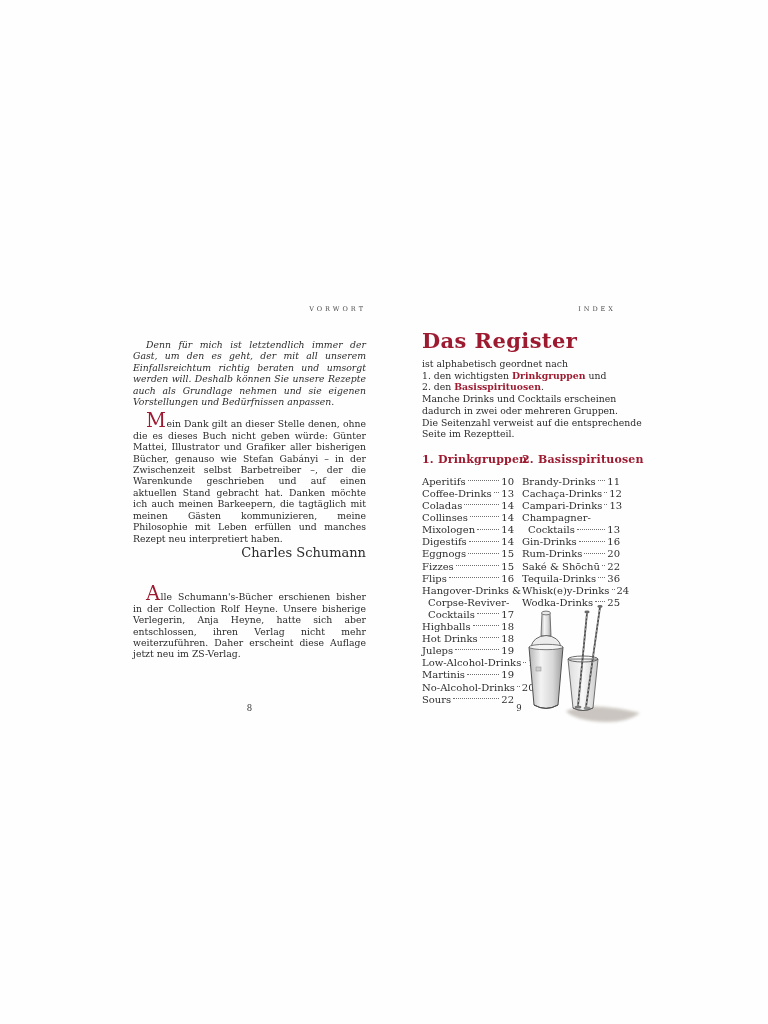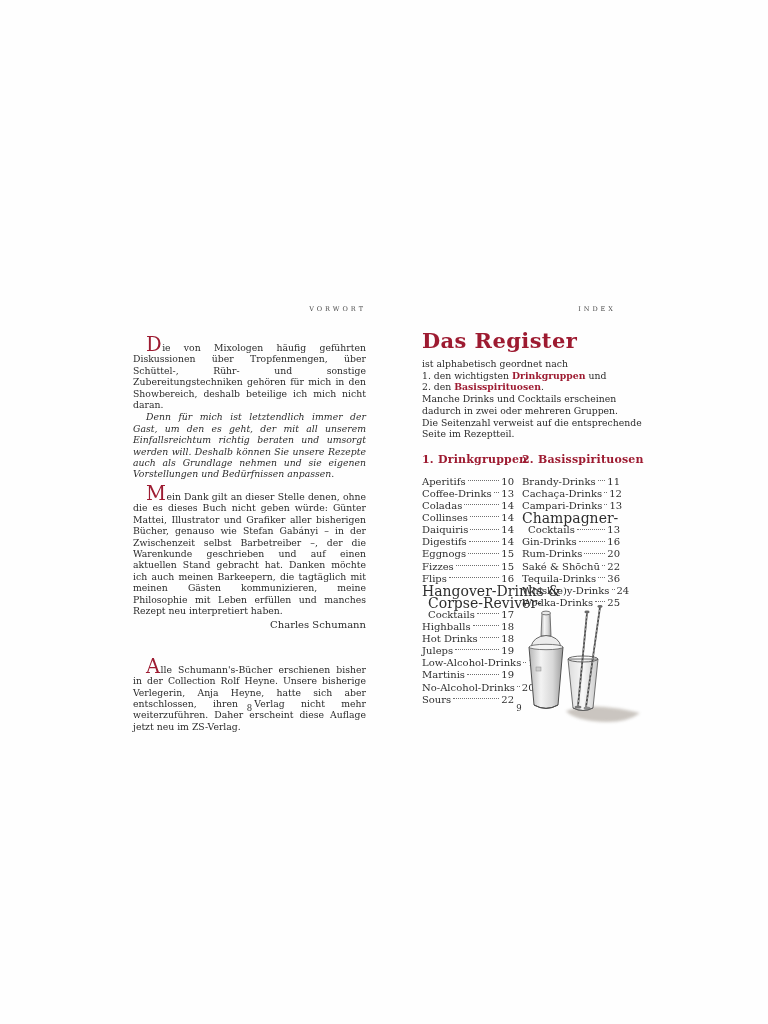--- a/index.html
+++ b/index.html
@@ -23,21 +23,21 @@
 
   
   .body-text{margin-top:26px;font-size:9.3px;line-height:11.4px;text-align:justify;color:#2b2b2b;}
   .para{margin:0;text-indent:13px;}
   .para.p2{margin-top:1px;font-style:italic;}
   .para.p3{margin-top:8px;}
   .para.p4{margin-top:30px;}
   .dc{
     color:#9d1b31;font-size:19.5px;line-height:11.4px;letter-spacing:0.5px;
   }
-  .signature{margin-top:3px;text-align:right;font-size:10px;}
+  .signature{margin-top:3px;text-align:right;font-size:13px;}
   .page-num{
     position:absolute;top:398px;left:0;font-size:8.5px;color:#333;text-align:center;
   }
   .page-num.pn-left{width:233px;}
   .page-num.pn-right{width:194px;}
 
   
   .register-title{
     margin:16px 0 0 0;font-size:21px;line-height:24px;font-weight:bold;
     color:#9d1b31;letter-spacing:0.4px;
@@ -47,35 +47,34 @@
   .red-bold{color:#9d1b31;font-weight:bold;}
 
   .columns{margin-top:13px;display:flex;gap:8px;}
   .col{width:92px;}
   .col.c2{width:98px;}
   .col-header{font-size:11px;font-weight:bold;color:#9d1b31;letter-spacing:0.2px;margin-bottom:10px;white-space:nowrap;}
   .entry{display:flex;align-items:center;font-size:10px;line-height:12.1px;color:#2e2e2e;}
   .entry .lbl{white-space:nowrap;}
   .entry .dots{flex:1 1 auto;min-width:3px;border-bottom:1px dotted #6f6f6f;margin:0 2px 2.6px 2px;}
   .entry .num{flex:0 0 auto;}
-  .entry-line{font-size:14px;line-height:12.1px;white-space:nowrap;color:#2e2e2e;}
+  .entry-line{font-size:10px;line-height:12.1px;white-space:nowrap;color:#2e2e2e;}
   .indent{padding-left:6px;}
 
   .illustration{position:absolute;left:78px;top:296px;width:160px;height:132px;}
 </style>
 </head>
 <body>
 
 <div class="spread">
 
   <div class="page page-left">
     <div class="running-head">VORWORT</div>
 
     <div class="body-text">
-      <p class="para p1"><span class="dc">D</span><span>ie von Mixologen häufig geführten Diskussionen über Tropfenmengen, über Schüttel-, Rühr- und sonstige Zubereitungstechniken gehören für mich in den Showbereich, deshalb beteilige ich mich nicht daran.</span></p>
       <p class="para p2"><span>Denn für mich ist letztendlich immer der Gast, um den es geht, der mit all unserem Einfallsreichtum richtig beraten und umsorgt werden will. Deshalb können Sie unsere Rezepte auch als Grundlage nehmen und sie eigenen Vorstellungen und Bedürfnissen anpassen.</span></p>
       <p class="para p3"><span class="dc">M</span><span>ein Dank gilt an dieser Stelle denen, ohne die es dieses Buch nicht geben würde: Günter Mattei, Illustrator und Grafiker aller bisherigen Bücher, genauso wie Stefan Gabányi – in der Zwischenzeit selbst Barbetreiber –, der die Warenkunde geschrieben und auf einen aktuellen Stand gebracht hat. Danken möchte ich auch meinen Barkeepern, die tagtäglich mit meinen Gästen kommunizieren, meine Philosophie mit Leben erfüllen und manches Rezept neu interpretiert haben.</span></p>
       <div class="signature">Charles Schumann</div>
       <p class="para p4"><span class="dc">A</span><span>lle Schumann's-Bücher erschienen bisher in der Collection Rolf Heyne. Unsere bisherige Verlegerin, Anja Heyne, hatte sich aber entschlossen, ihren Verlag nicht mehr weiterzuführen. Daher erscheint diese Auflage jetzt neu im ZS-Verlag.</span></p>
     </div>
 
     <div class="page-num pn-left">8</div>
   </div>
 
   <div class="page page-right">
@@ -112,21 +111,21 @@
             <span class="lbl">Coladas</span>
             <span class="dots"></span>
             <span class="num">14</span>
           </div>
         <div class="entry">
             <span class="lbl">Collinses</span>
             <span class="dots"></span>
             <span class="num">14</span>
           </div>
         <div class="entry">
-            <span class="lbl">Daiquiris</span>
+            <span class="lbl">Mixologen</span>
             <span class="dots"></span>
             <span class="num">14</span>
           </div>
         <div class="entry">
             <span class="lbl">Digestifs</span>
             <span class="dots"></span>
             <span class="num">14</span>
           </div>
         <div class="entry">
             <span class="lbl">Eggnogs</span>

